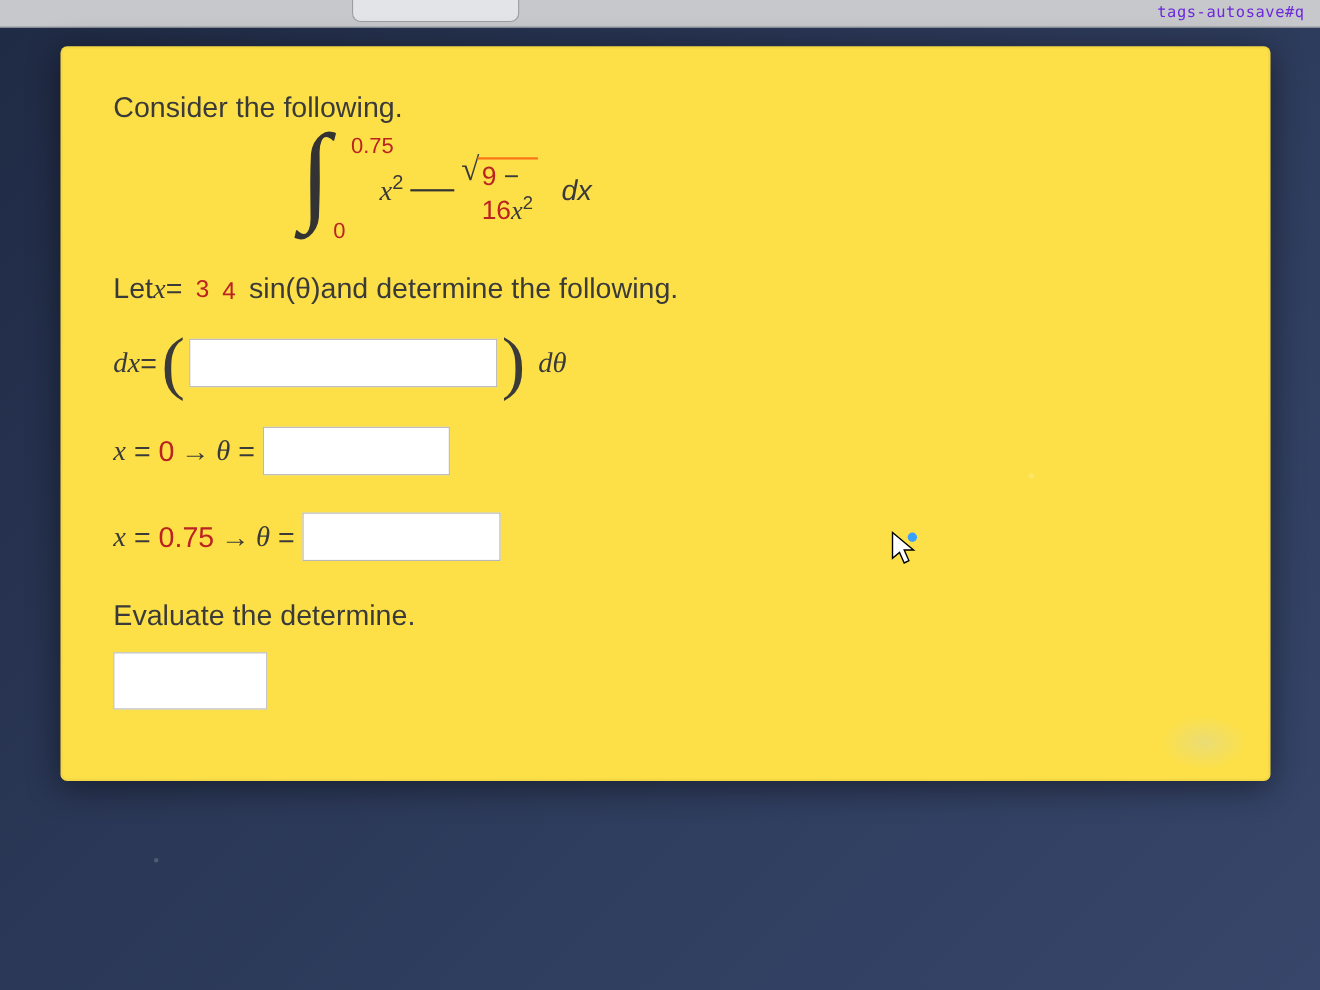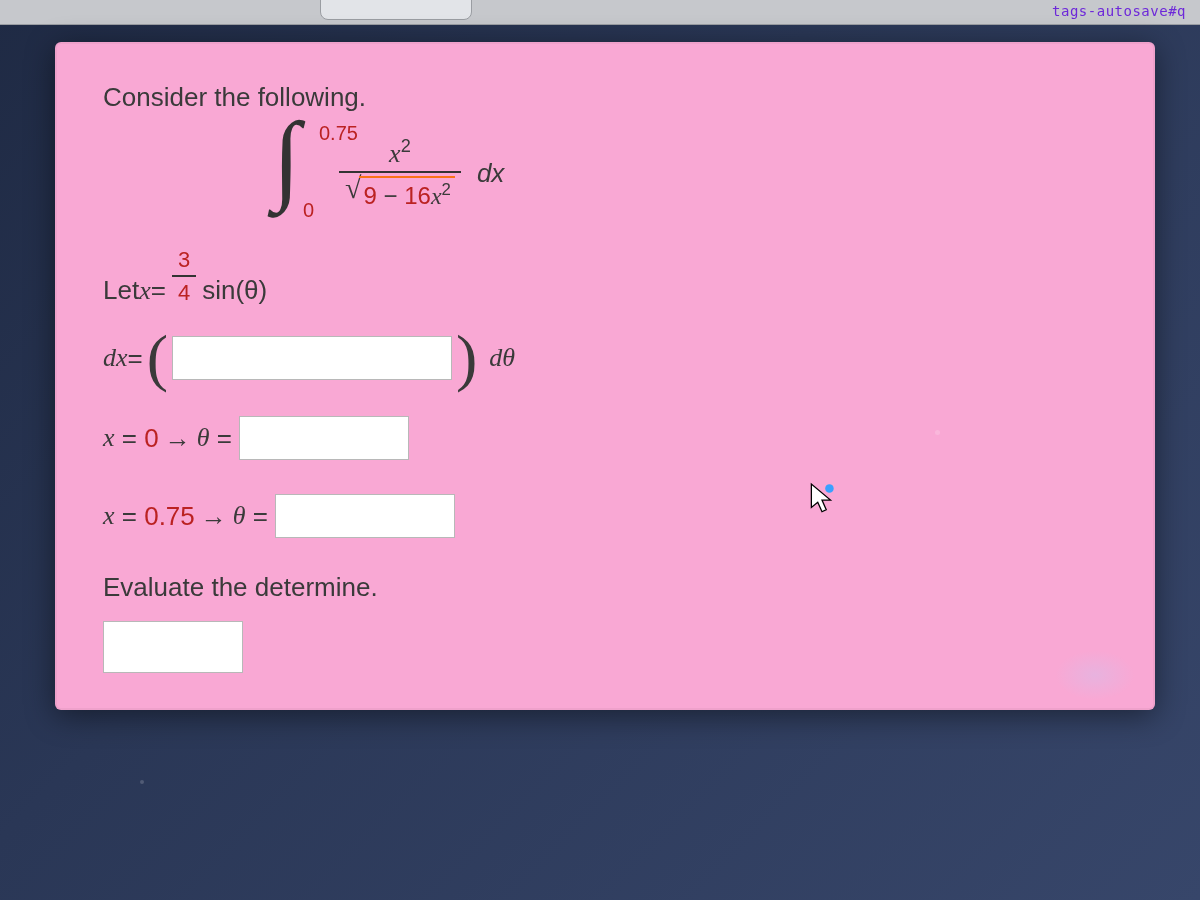--- a/index.html
+++ b/index.html
@@ -41,21 +41,21 @@
     border: 1px solid #9a9da2;
     border-radius: 0 0 8px 8px;
   }
 
   .sheet {
     position: absolute;
     top: 42px;
     left: 55px;
     width: 1100px;
     height: 668px;
-    background: #f9a8d4;
+    background: #fde047;
     border-radius: 6px;
     box-shadow: 0 6px 30px rgba(0,0,0,0.45), inset 0 0 0 2px rgba(0,0,0,0.04);
     padding: 40px 48px 20px 48px;
     box-sizing: border-box;
     color: #3a3a3a;
   }
 
   .prompt {
     font-size: 26px;
     margin-bottom: 10px;
@@ -92,21 +92,20 @@
   }
   .int-lower {
     position: absolute;
     left: 30px;
     bottom: -4px;
     font-size: 20px;
     color: #b22;
   }
   .frac {
     display: inline-flex;
-    flex-direction: column;
     align-items: center;
     margin: 0 6px;
   }
   .frac .num {
     padding: 0 6px 2px 6px;
   }
   .frac .bar {
     width: 100%;
     border-top: 2px solid #333;
   }
@@ -250,20 +249,21 @@
   <div class="sub-line">
     <span>Let </span>
     <span class="ital">x</span>
     <span> = </span>
     <span class="frac">
       <span class="num num-red">3</span>
       <span class="bar"></span>
       <span class="den num-red">4</span>
     </span>
     <span> sin(θ) </span>
+    <span>and determine the following.</span>
   </div>
 
   <div class="row">
     <span class="ital">dx</span>
     <span> = </span>
     <span class="paren">(</span>
     <input class="answer-box wide" style="">
     <span class="paren">)</span>
     <span class="ital" style="margin-left:8px">dθ</span>
   </div>

